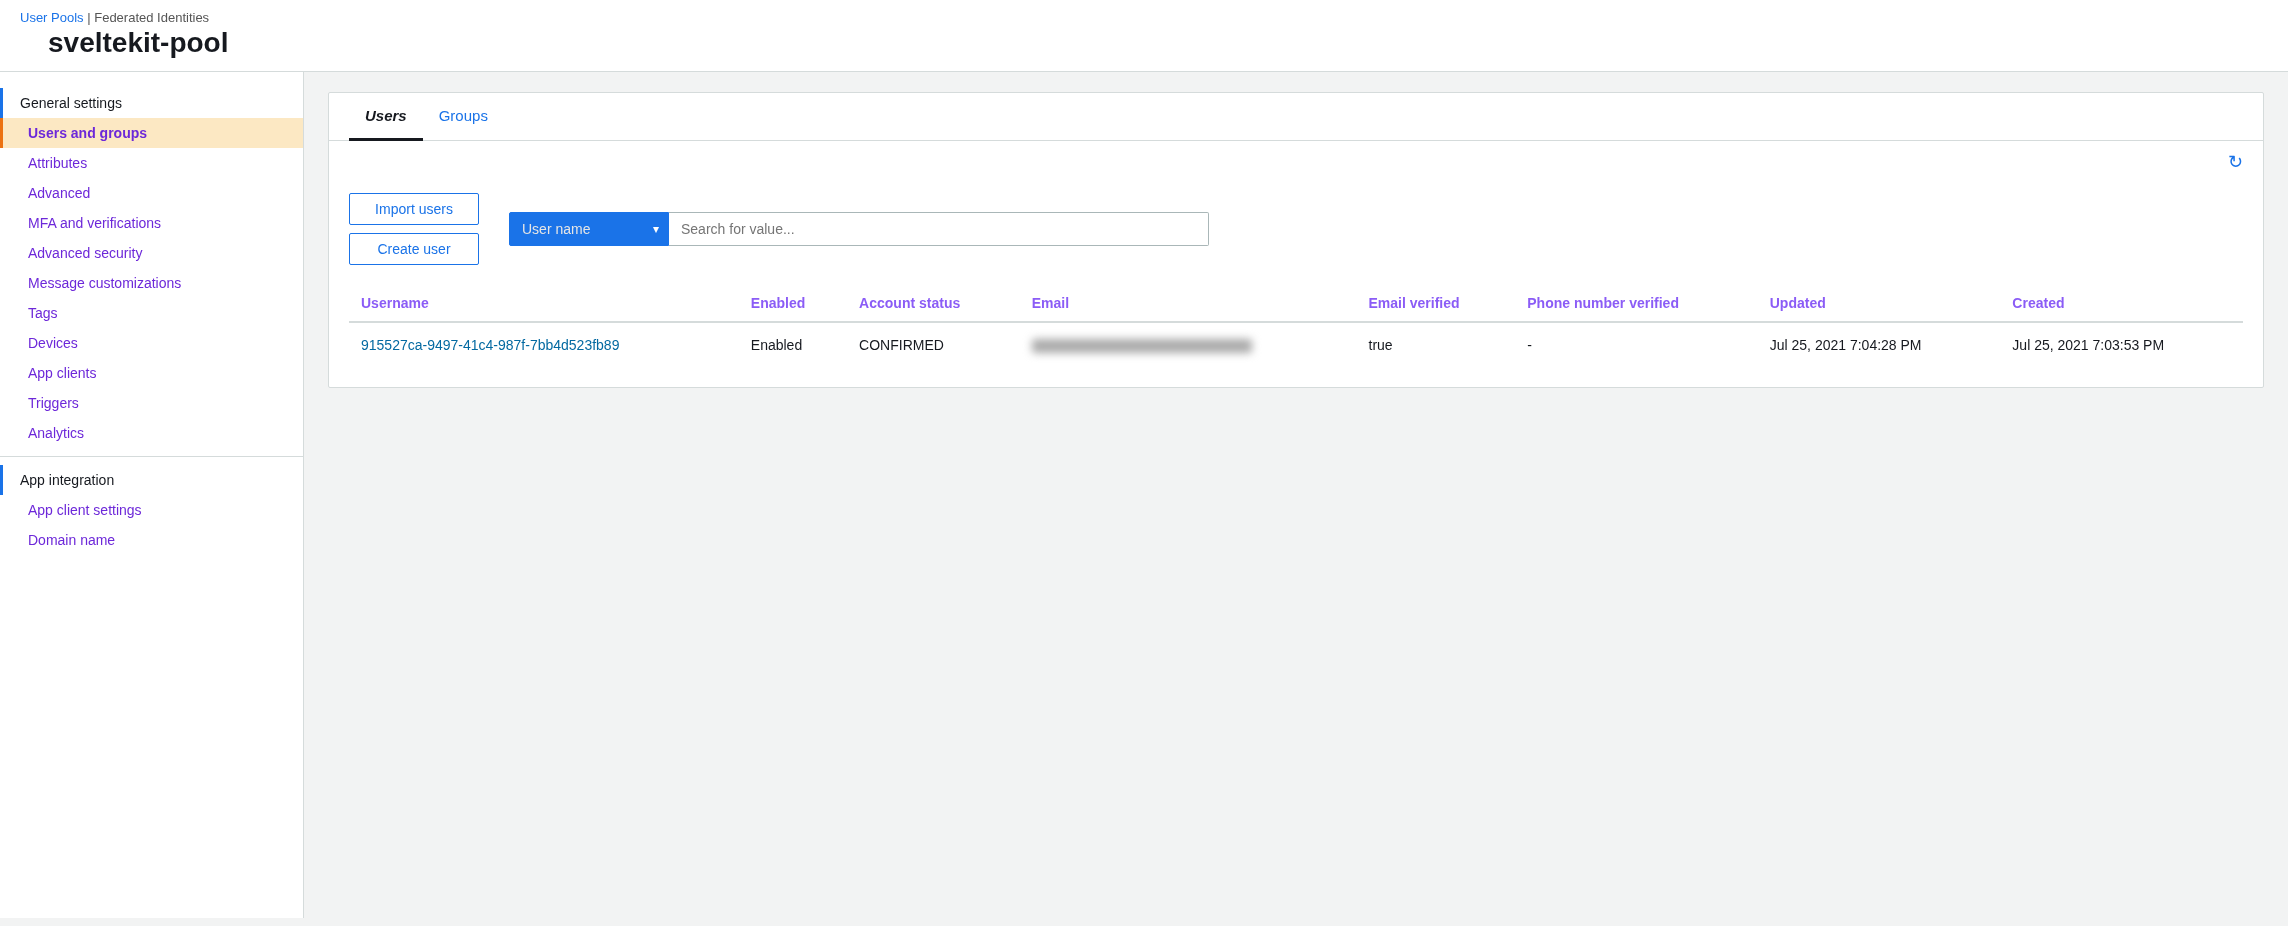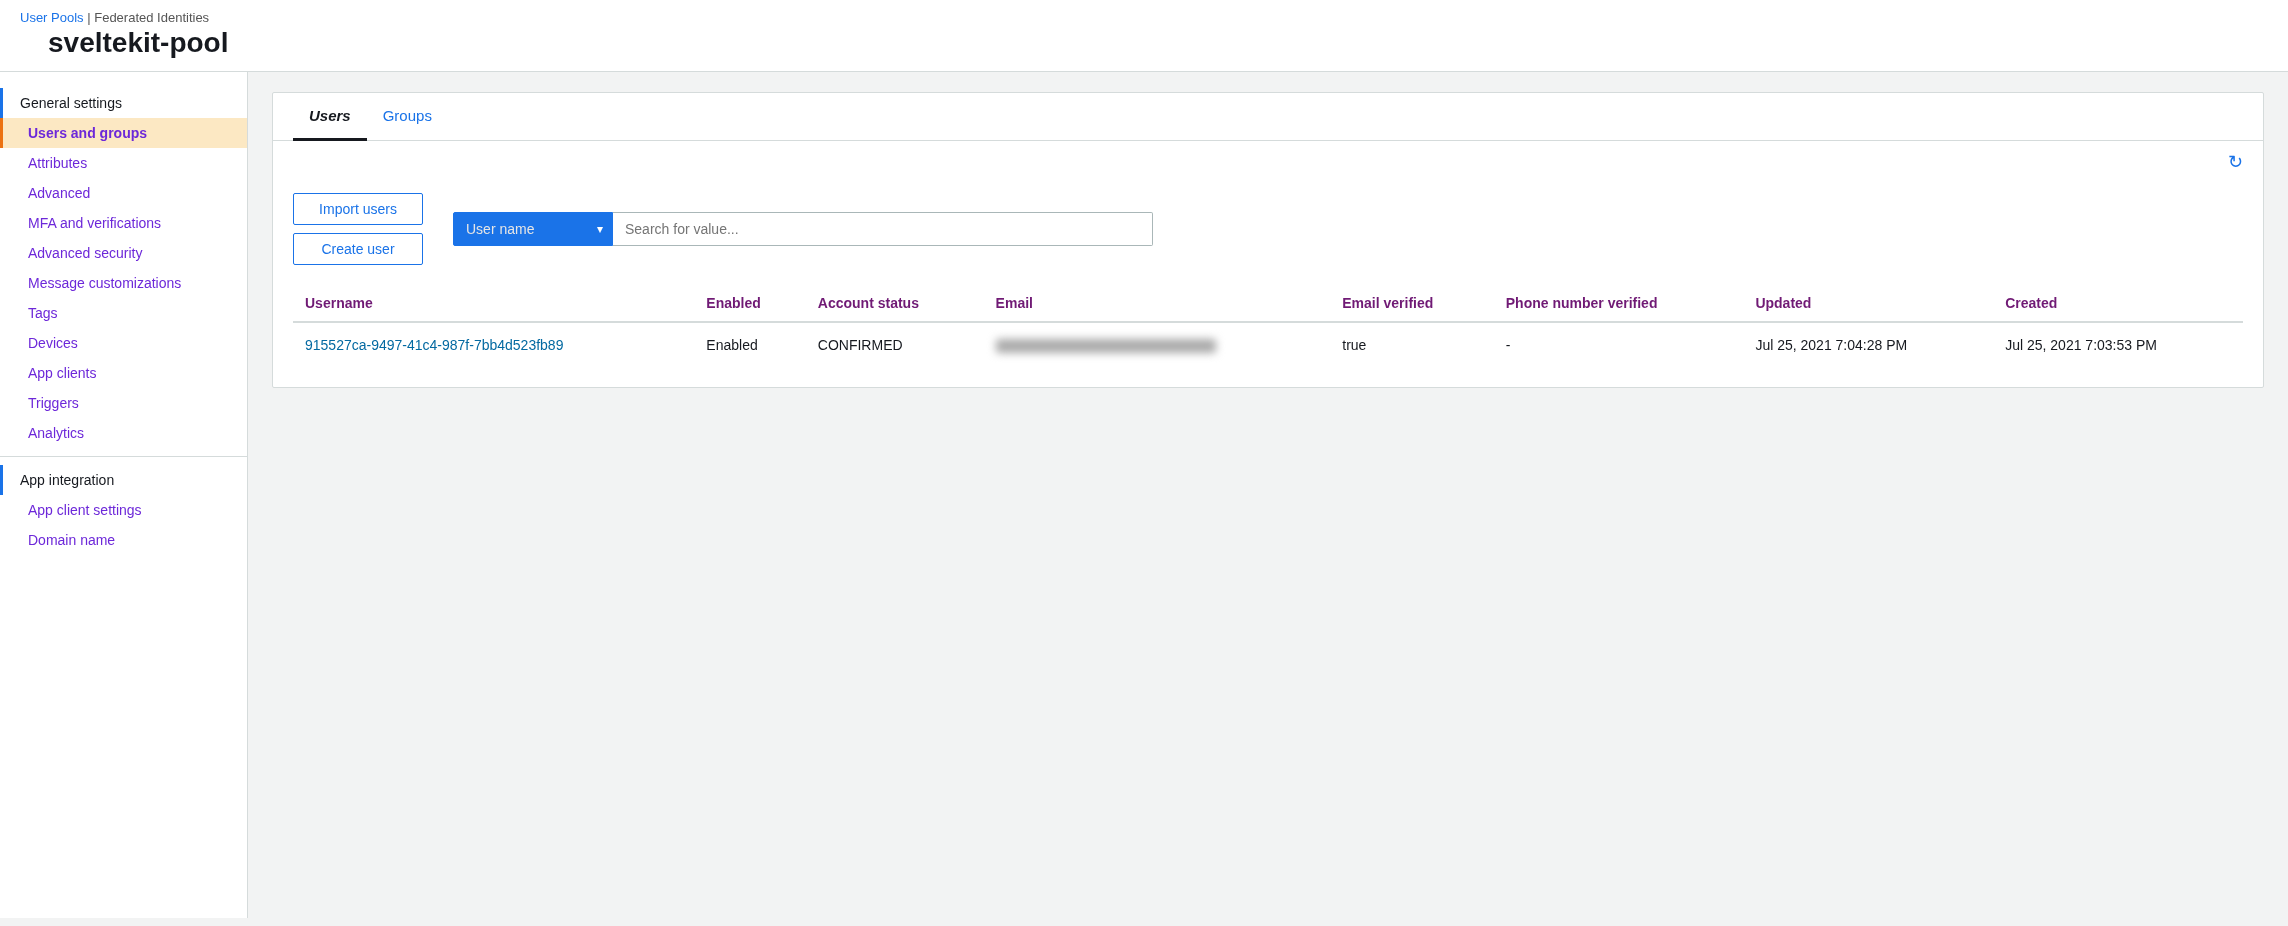--- a/index.html
+++ b/index.html
@@ -7,21 +7,21 @@
 
     .header { background: #fff; padding: 10px 20px 12px; border-bottom: 1px solid #d5dbdb; }
     .header-breadcrumb { font-size: 13px; color: #888; margin-bottom: 2px; }
     .header-breadcrumb a { color: #1a73e8; text-decoration: none; }
     .header-breadcrumb span { color: #555; }
     .header-title { font-size: 28px; font-weight: bold; color: #16191f; margin-left: 28px; }
 
     .layout { display: flex; min-height: calc(100vh - 80px); }
 
     
-    .sidebar { width: 248px; background: #fff; border-right: 1px solid #d5dbdb; padding: 16px 0; flex-shrink: 0; }
+    .sidebar { width: 304px; background: #fff; border-right: 1px solid #d5dbdb; padding: 16px 0; flex-shrink: 0; }
     .sidebar-item { padding: 7px 20px 7px 28px; font-size: 14px; color: #6d28d9; cursor: pointer; }
     .sidebar-item.active { background: #fce8c3; font-weight: 700; border-left: 3px solid #ec7211; padding-left: 25px; }
     .sidebar-item.section-header { padding-left: 20px; color: #16191f; font-weight: 400; }
     .sidebar-item.section-header.active-section { border-left: 3px solid #1a73e8; padding-left: 17px; }
     .sidebar-divider { height: 1px; background: #d5dbdb; margin: 8px 0; }
 
     
     .main { flex: 1; padding: 20px 24px; background: #f2f3f3; }
     .content-panel { background: #fff; border: 1px solid #d5dbdb; border-radius: 2px; padding: 0; }
 
@@ -40,21 +40,21 @@
     .search-select-wrapper select { background: #1a73e8; color: #e5e5e5; border: 1px solid #1a73e8; padding: 8px 32px 8px 12px; font-size: 14px; cursor: pointer; border-radius: 2px 0 0 2px; appearance: none; -webkit-appearance: none; min-width: 160px; }
     .search-select-arrow { position: absolute; right: 10px; top: 50%; transform: translateY(-50%); color: #fff; pointer-events: none; font-size: 12px; }
     .search-input { border: 1px solid #aab7b8; border-left: none; padding: 8px 12px; font-size: 14px; flex: 1; border-radius: 0 2px 2px 0; outline: none; }
 
     .refresh-area { display: flex; justify-content: flex-end; padding: 10px 20px 0; }
     .refresh-icon { color: #1a73e8; font-size: 18px; cursor: pointer; }
 
     
     .table-wrapper { padding: 20px; }
     table { width: 100%; border-collapse: collapse; }
-    thead th { font-weight: 700; font-size: 14px; color: #701a75; padding: 10px 12px; text-align: left; border-bottom: 2px solid #d5dbdb; }
+    thead th { font-weight: 700; font-size: 14px; color: #8b5cf6; padding: 10px 12px; text-align: left; border-bottom: 2px solid #d5dbdb; }
     tbody td { padding: 14px 12px; font-size: 14px; color: #16191f; border-bottom: 1px solid #eaeded; vertical-align: top; }
     tbody tr:last-child td { border-bottom: none; }
     .link-cell { color: #0369a1; cursor: pointer; text-decoration: none; }
     .blurred { background: #aaa; border-radius: 3px; display: inline-block; height: 14px; width: 220px; filter: blur(4px); vertical-align: middle; }
 
     .buttons-col { display: flex; flex-direction: column; gap: 8px; }
   </style>
 </head>
 <body>
 

